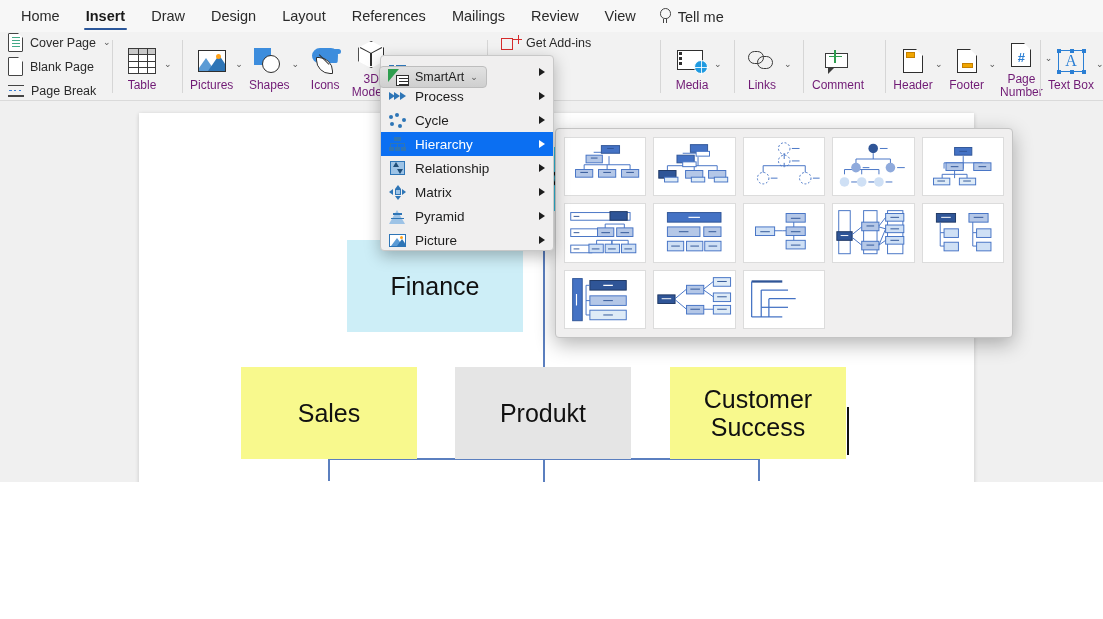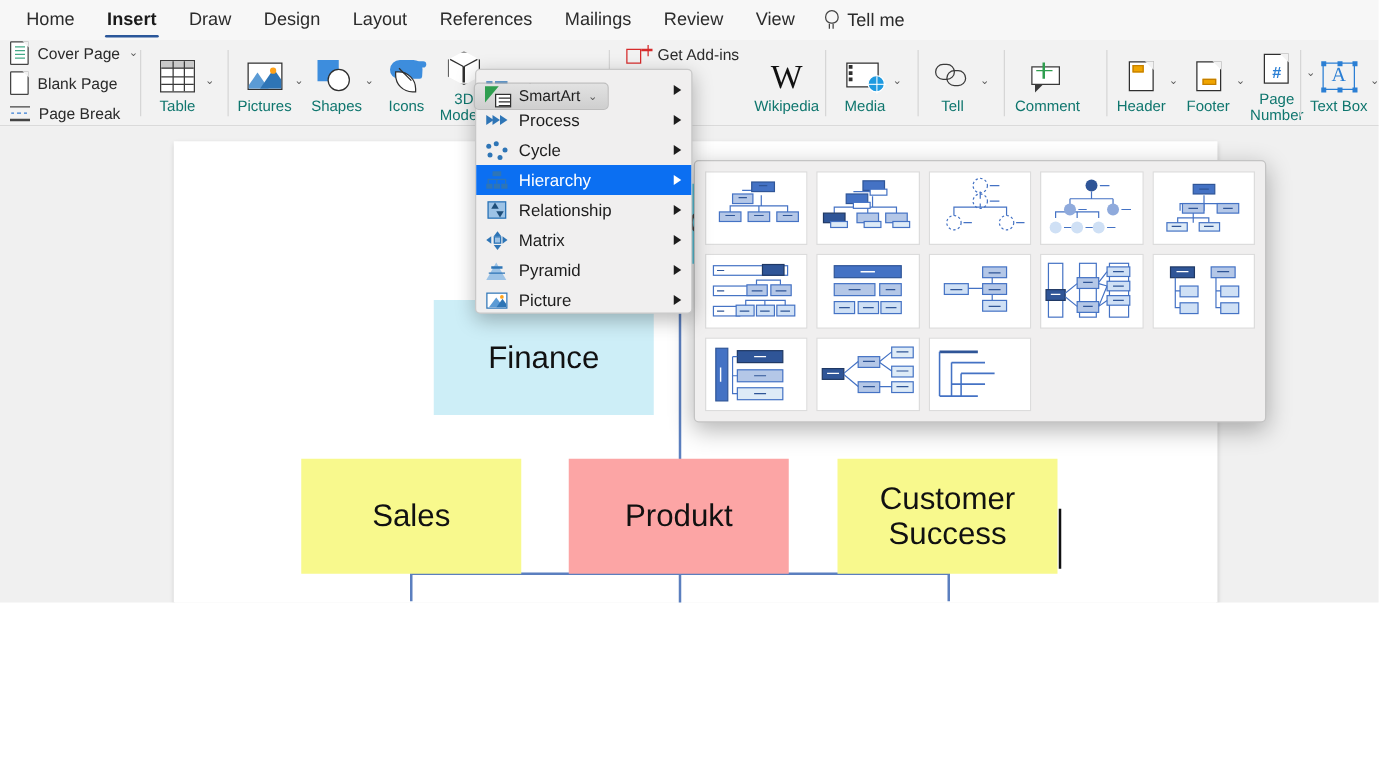--- a/index.html
+++ b/index.html
@@ -52,21 +52,21 @@
     font-size:12.5px; color:#2b2b2b; white-space:nowrap;
   }
   .stackwrap { display:flex; flex-direction:column; justify-content:center; gap:2px; padding-left:8px; }
   .chev { font-size:9px; color:#555; line-height:1; }
 
   
   .bigbtn {
     display:flex; flex-direction:column; align-items:center; justify-content:flex-start;
     width:auto; min-width:40px; padding-top:5px;
   }
-  .bigbtn .lbl { font-size:12px; color:#0f766e; margin-top:3px; text-align:center; line-height:13px; white-space:nowrap;}
+  .bigbtn .lbl { font-size:12px; color:#701a75; margin-top:3px; text-align:center; line-height:13px; white-space:nowrap;}
   .bigrow { display:flex; align-items:flex-start; }
   .bigcaret { font-size:9px; color:#555; margin-top:18px; margin-left:2px; }
 
   .icobox { width:34px; height:30px; position:relative; }
 
   
   .doc-ico { width:15px; height:19px; border:1.4px solid #444; border-radius:1px; position:relative; background:#fff; }
   .doc-ico::after { content:""; position:absolute; right:-1px; top:-1px; border-width:0 5px 5px 0; border-style:solid; border-color:transparent #f2f2f2 transparent transparent;}
   .doc-lines { position:absolute; left:2.5px; top:3px; width:8px; height:1.2px; background:#4a8; box-shadow:0 3px 0 #4a8, 0 6px 0 #4a8, 0 9px 0 #4a8;}
   .pbreak { width:16px; height:16px; position:relative; }
@@ -386,21 +386,21 @@
           <span class="tri"></span>
           <span class="bx">
             <i></i>
           </span>
         </span>
       <span style="font-size:12.5px;color:#1f1f1f;">SmartArt</span>
       <span class="chev">⌄</span>
     </div>
 
     <div class="rsep" style="left:487px;"></div>
-    <div class="rgroup" style="left:497px;">
+    <div class="rgroup" style="left:497px;flex-direction:column;">
       <div class="stackwrap" style="padding-left:4px;">
         <div class="stackitem">
           <span class="addin-ico">
               <span class="sq"></span>
               <span class="pv"></span>
               <span class="ph"></span>
             </span>
           <span>Get Add-ins</span>
         </div>
         <div class="stackitem" style="margin-top:22px;">
@@ -438,21 +438,21 @@
 
     <div class="rgroup" style="left:742px;">
       <div class="bigrow">
         <div class="bigbtn">
           <span class="icobox" style="display:flex;align-items:center;justify-content:center;">
             <span class="links-ico">
                 <i></i>
                 <b></b>
               </span>
           </span>
-          <span class="lbl">Tell</span>
+          <span class="lbl">Links</span>
         </div>
         <span class="bigcaret">⌄</span>
       </div>
     </div>
     <div class="rsep" style="left:803px;"></div>
 
     <div class="rgroup" style="left:812px;">
       <div class="bigrow">
         <div class="bigbtn">
           <span class="icobox" style="display:flex;align-items:center;justify-content:center;">
@@ -545,21 +545,21 @@
       </div>
 
       <div class="node" style="left:208px; top:127px; width:176px; height:92px; background:#cdeef7; font-size:25px;">
         <span>Finance</span>
       </div>
 
       <div class="node" style="left:102px; top:254px; width:176px; height:92px; background:#f8f98d; font-size:25px;">
         <span>Sales</span>
       </div>
 
-      <div class="node" style="left:316px; top:254px; width:176px; height:92px; background:#fca5a5; font-size:25px;">
+      <div class="node" style="left:316px; top:254px; width:176px; height:92px; background:#e5e5e5; font-size:25px;">
         <span>Produkt</span>
       </div>
 
       <div class="node" style="left:531px; top:254px; width:176px; height:92px; background:#f8f98d; font-size:25px; white-space:pre-line;">
         <span>Customer
 Success</span>
       </div>
 
       <div class="caret-doc" style="left:708px; top:294px; height:48px;"></div>
     </div>

